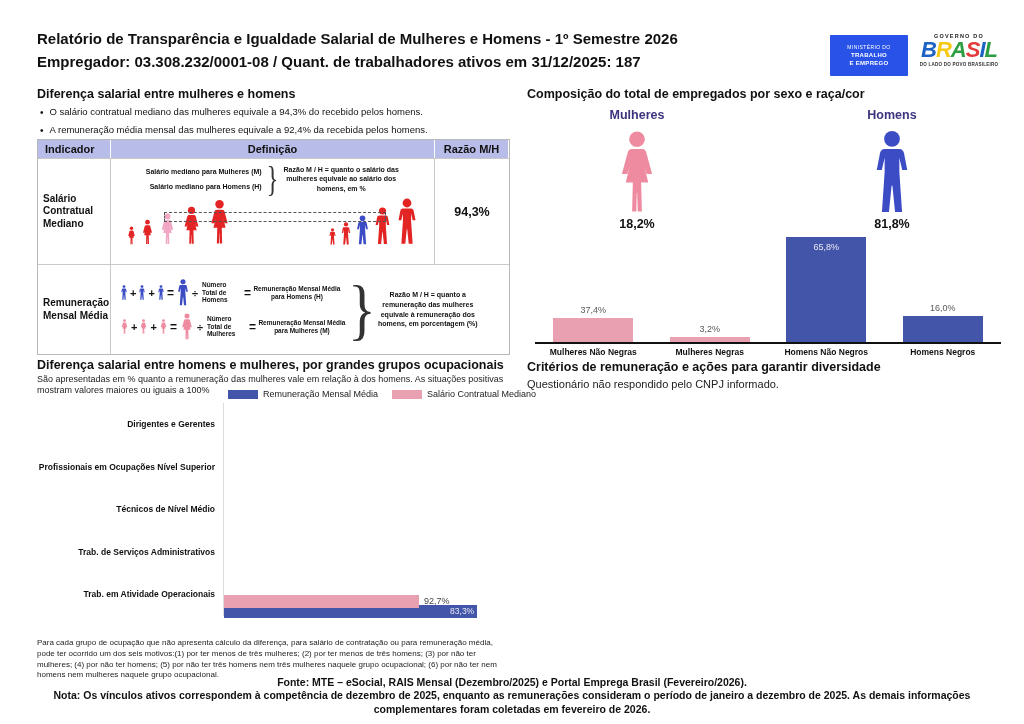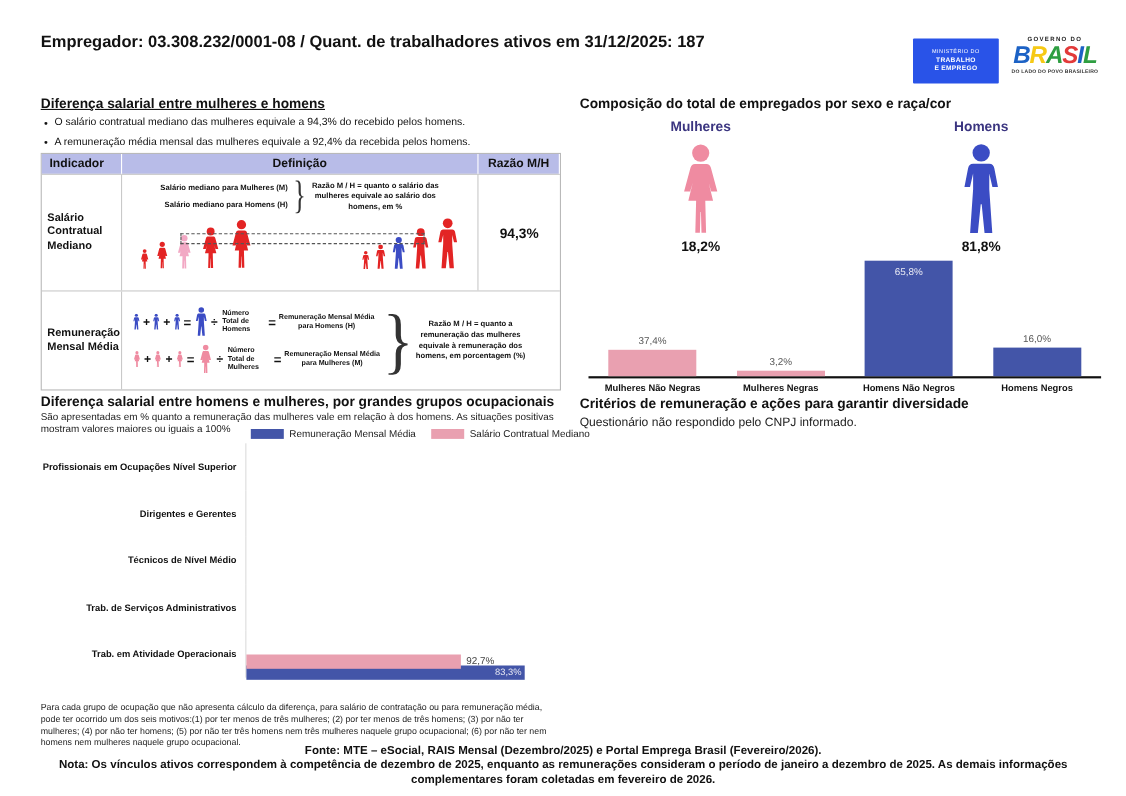--- a/index.html
+++ b/index.html
@@ -114,34 +114,35 @@
     <symbol id="sym-woman" viewBox="0 0 48 80">
       <circle cx="24" cy="8.5" r="7.5" fill="currentColor"></circle>
       <path fill="currentColor" d="M19 18 L29 18 C31 18 32.3 19.3 32.9 21.2 L38.5 42 L33.2 42 L31 34.5 L34.8 50 L28 50 L28.7 78 L24.7 78 L24.2 60 L23.8 60 L23.3 78 L19.3 78 L20 50 L13.2 50 L17 34.5 L14.8 42 L9.5 42 L15.1 21.2 C15.7 19.3 17 18 19 18 Z"></path>
     </symbol>
   </defs>
 </svg>
 
 <div class="page">
 
   <div class="title-block">
+    <div class="title-line">Relatório de Transparência e Igualdade Salarial de Mulheres e Homens - 1º Semestre 2026</div>
     <div class="title-line">Empregador: 03.308.232/0001-08 / Quant. de trabalhadores ativos em 31/12/2025: 187</div>
   </div>
   <div class="ministry-box">
     <div class="ministry-l1">MINISTÉRIO DO</div>
     <div class="ministry-l2">TRABALHO</div>
     <div class="ministry-l3">E EMPREGO</div>
   </div>
   <div class="gov-logo">
     <div class="gov-top">GOVERNO DO</div>
     <div class="gov-brand"><span style="color: rgb(28, 98, 197);">B</span><span style="color: rgb(246, 201, 21);">R</span><span style="color: rgb(46, 158, 65);">A</span><span style="color: rgb(226, 58, 58);">S</span><span style="color: rgb(28, 98, 197);">I</span><span style="color: rgb(46, 158, 65);">L</span></div>
     <div class="gov-tag">DO LADO DO POVO BRASILEIRO</div>
   </div>
 
-  <div class="sec-h" style="left:37px;top:87px;text-decoration:underline;">Diferença salarial entre mulheres e homens</div>
+  <div class="sec-h" style="left:37px;top:87px;">Diferença salarial entre mulheres e homens</div>
   <div class="bullets">
     <div class="bullet">O salário contratual mediano das mulheres equivale a 94,3% do recebido pelos homens.</div>
     <div class="bullet">A remuneração média mensal das mulheres equivale a 92,4% da recebida pelos homens.</div>
   </div>
 
   <div class="tbl">
     <div class="trow head">
       <div class="tc c1">Indicador</div>
       <div class="tc c2">Definição</div>
       <div class="tc c3">Razão M/H</div>
@@ -309,28 +310,28 @@
         <div class="legend-swatch" style="background: rgb(67, 85, 168);"></div>
         <span>Remuneração Mensal Média</span>
       </div>
       <div class="legend-item">
         <div class="legend-swatch" style="background: rgb(233, 160, 176);"></div>
         <span>Salário Contratual Mediano</span>
       </div>
     </div>
   <div class="occ-chart">
       <div class="occ-row">
+        <div class="occ-label">Dirigentes e Gerentes</div>
+        <div class="occ-bars">
+          <div class="occ-barline"></div>
+          <div class="occ-barline"></div>
+        </div>
+      </div>
+      <div class="occ-row">
         <div class="occ-label">Profissionais em Ocupações Nível Superior</div>
-        <div class="occ-bars">
-          <div class="occ-barline"></div>
-          <div class="occ-barline"></div>
-        </div>
-      </div>
-      <div class="occ-row">
-        <div class="occ-label">Dirigentes e Gerentes</div>
         <div class="occ-bars">
           <div class="occ-barline"></div>
           <div class="occ-barline"></div>
         </div>
       </div>
       <div class="occ-row">
         <div class="occ-label">Técnicos de Nível Médio</div>
         <div class="occ-bars">
           <div class="occ-barline"></div>
           <div class="occ-barline"></div>

